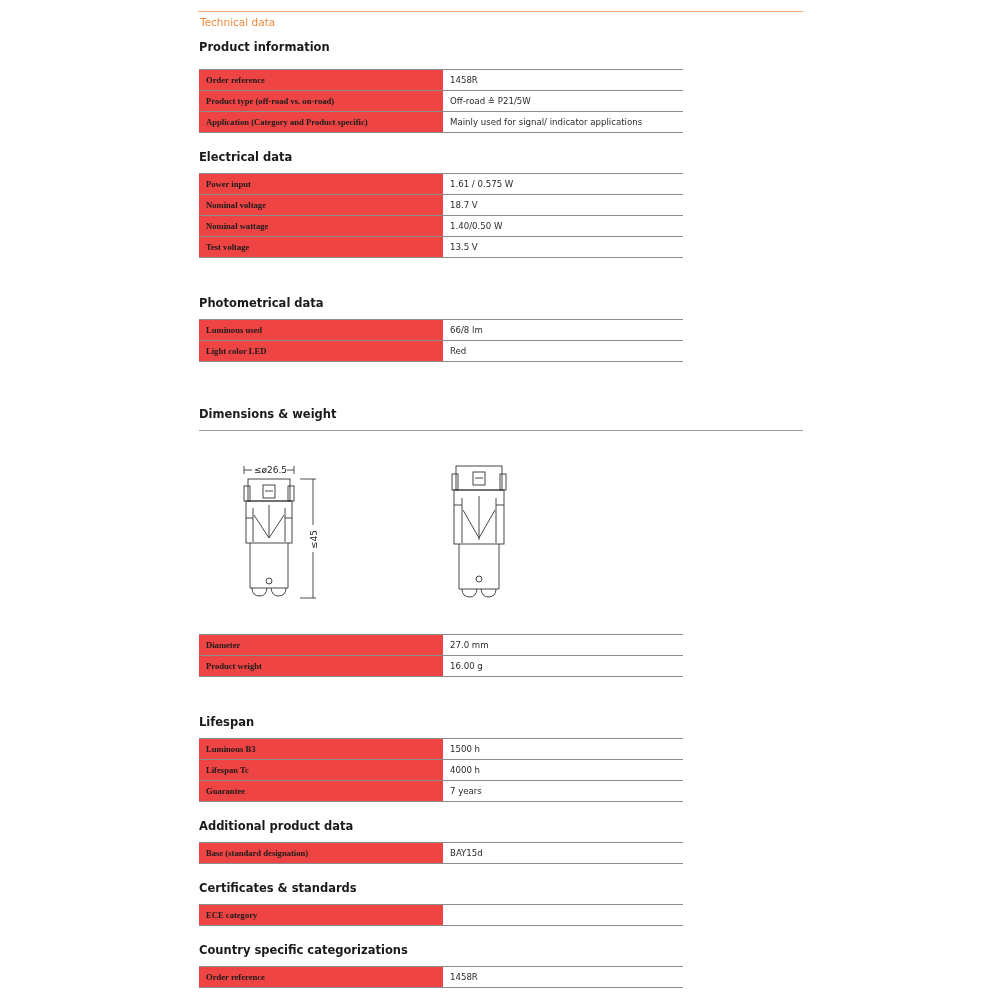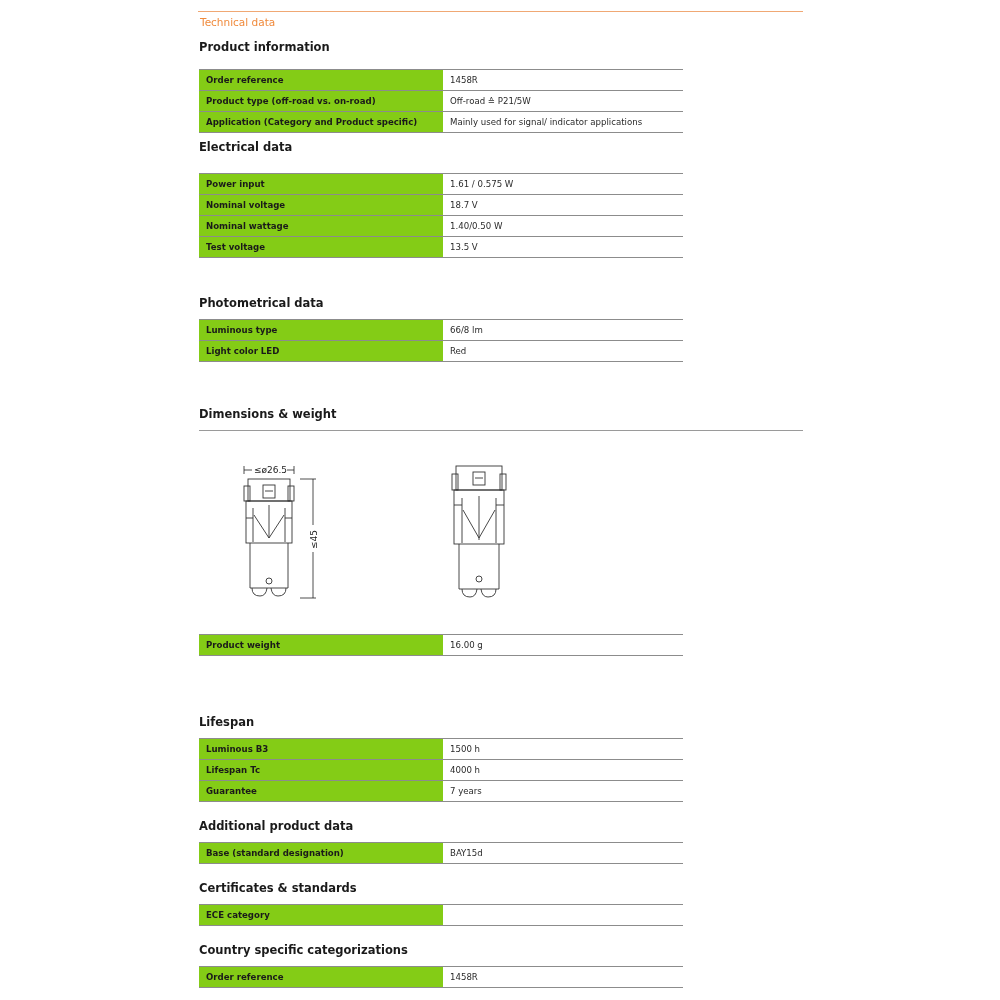--- a/index.html
+++ b/index.html
@@ -5,21 +5,21 @@
   html, body { margin:0; padding:0; background:#ffffff; }
   body { width:1000px; height:1000px; position:relative; overflow:hidden;
          font-family:"DejaVu Sans", "Liberation Sans", sans-serif; color:#1a1a1a; }
   .topline { position:absolute; left:198px; top:11px; width:605px; height:1px; background:#f0a874; }
   .toptitle { position:absolute; left:200px; top:16px; font-size:10.5px; color:#f08a3c; }
   .section-title { position:absolute; left:199px; font-size:11.5px; font-weight:bold; color:#1a1a1a; }
   .hr-wide { position:absolute; left:199px; width:604px; height:1px; background:#9a9a9a; }
   table.spec { position:absolute; left:199px; width:484px; border-collapse:collapse; table-layout:fixed; }
   table.spec td { height:20px; border-bottom:1.5px solid #8c8c8c; font-size:8.6px; padding:0 0 0 7px; vertical-align:middle; }
   table.spec tr:first-child td { border-top:1.5px solid #8c8c8c; }
-  table.spec td.lbl { width:237px; background:#84cc16; font-weight:bold; }
+  table.spec td.lbl { width:237px; background:#ef4444; font-weight:bold;font-family:Liberation Serif, serif; }
   table.spec td.val { background:#ffffff; color:#2a2a2a; }
   svg.draw { position:absolute; }
   svg .ln { fill:none; stroke:#333; stroke-width:0.9; }
   svg .dim { fill:none; stroke:#222; stroke-width:0.8; }
   svg text { font-family:"DejaVu Sans", sans-serif; font-size:9px; fill:#222; }
 </style>
 </head>
 <body>
 
 <div class="topline"></div>
@@ -36,21 +36,21 @@
     <td class="lbl">Product type (off-road vs. on-road)</td>
     <td class="val">Off-road ≙ P21/5W</td>
   </tr>
   <tr>
     <td class="lbl">Application (Category and Product specific)</td>
     <td class="val">Mainly used for signal/ indicator applications</td>
   </tr>
 </tbody>
   </table>
 
-<div class="section-title" style="top:140px">Electrical data</div>
+<div class="section-title" style="top:150px">Electrical data</div>
 <table class="spec" style="top:173px">
   <tbody>
       <tr>
     <td class="lbl">Power input</td>
     <td class="val">1.61 / 0.575 W</td>
   </tr>
   <tr>
     <td class="lbl">Nominal voltage</td>
     <td class="val">18.7 V</td>
   </tr>
@@ -62,21 +62,21 @@
     <td class="lbl">Test voltage</td>
     <td class="val">13.5 V</td>
   </tr>
 </tbody>
   </table>
 
 <div class="section-title" style="top:296px">Photometrical data</div>
 <table class="spec" style="top:319px">
   <tbody>
       <tr>
-    <td class="lbl">Luminous type</td>
+    <td class="lbl">Luminous used</td>
     <td class="val">66/8 lm</td>
   </tr>
   <tr>
     <td class="lbl">Light color LED</td>
     <td class="val">Red</td>
   </tr>
 </tbody>
   </table>
 
 <div class="section-title" style="top:407px">Dimensions &amp; weight</div>
@@ -132,20 +132,24 @@
     <line class="ln" x1="8" y1="45" x2="16" y2="45"></line>
     <line class="ln" x1="50" y1="45" x2="58" y2="45"></line>
     <path class="ln" d="M13 84 L13 129 L53 129 L53 84"></path>
     <circle class="ln" cx="33" cy="119" r="3"></circle>
     <path class="ln" d="M16 129 Q16 137 24 137 Q30 137 31 129 M35 129 Q36 137 42 137 Q50 137 50 129"></path>
   </g>
 </svg>
 
 <table class="spec" style="top:634px">
   <tbody>
+      <tr>
+    <td class="lbl">Diameter</td>
+    <td class="val">27.0 mm</td>
+  </tr>
   <tr>
     <td class="lbl">Product weight</td>
     <td class="val">16.00 g</td>
   </tr>
 </tbody>
   </table>
 
 <div class="section-title" style="top:715px">Lifespan</div>
 <table class="spec" style="top:738px">
   <tbody>

